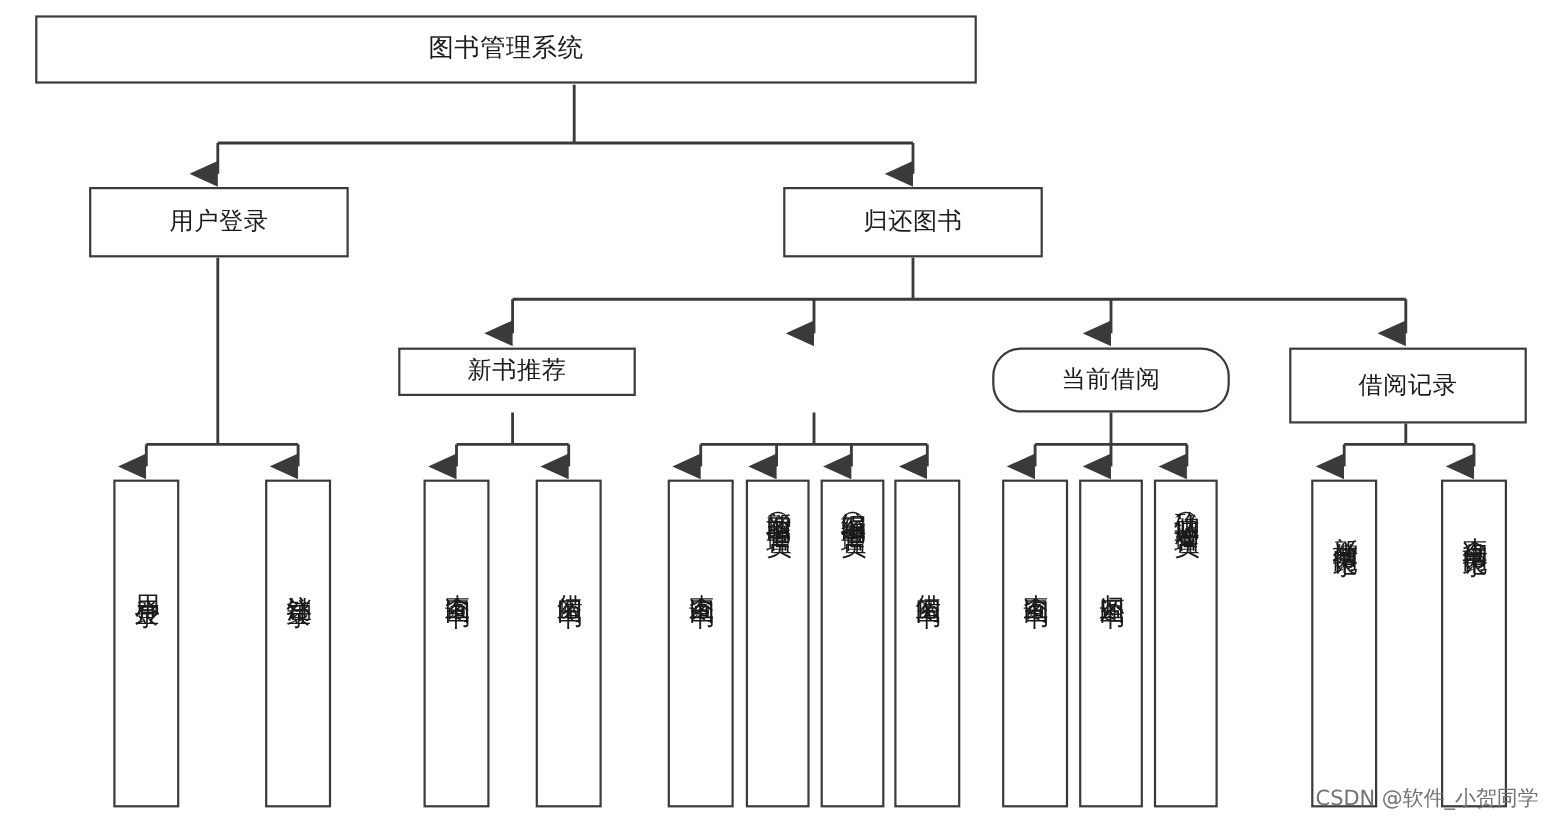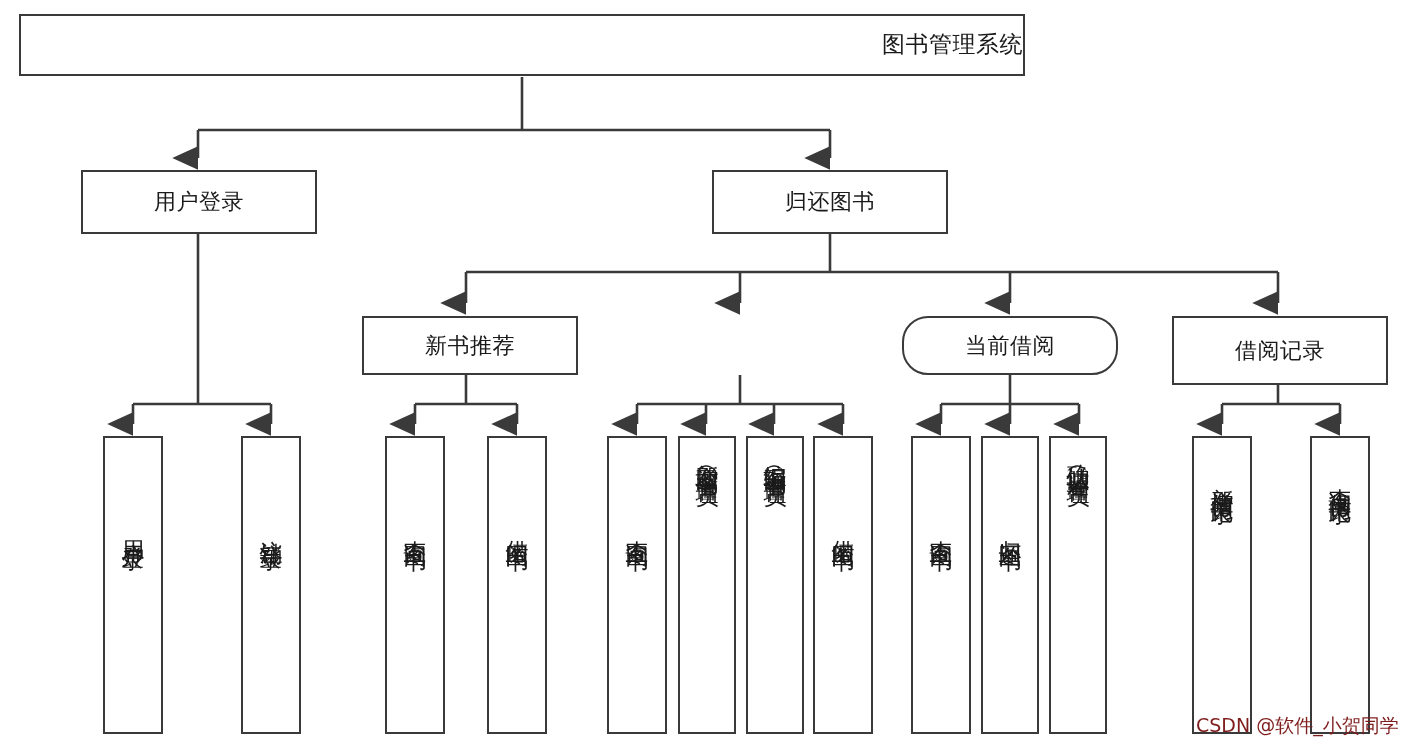--- a/index.html
+++ b/index.html
@@ -62,21 +62,21 @@
     text-orientation: upright;
     font-size: 23px;
     line-height: 1.0;
     letter-spacing: 3px;
     white-space: nowrap;
     text-align: start;
   }
   .watermark {
     position: absolute;
     font-size: 19px;
-    color: #7f1d1d;
+    color: #737373;
     white-space: nowrap;
     z-index: 5;
     font-family: "DejaVu Sans", "Liberation Sans", sans-serif;
   }
 </style>
 </head>
 <body>
 
 <div id="canvas">
 
@@ -126,32 +126,32 @@
       <path d="M 1010 404 L 1010 424" marker-end="url(#arrowdown)"></path>
       <path d="M 1079 404 L 1079 424" marker-end="url(#arrowdown)"></path>
 
       <path d="M 1278 375 L 1278 404"></path>
       <path d="M 1222 404 L 1340 404"></path>
       <path d="M 1222 404 L 1222 424" marker-end="url(#arrowdown)"></path>
       <path d="M 1340 404 L 1340 424" marker-end="url(#arrowdown)"></path>
     </g>
   </svg>
 
-  <div class="node horiz root" style="left:19px; top:14px; width:1006px; height:62px;justify-content:flex-end;">
+  <div class="node horiz root" style="left:32px; top:14px; width:856px; height:62px;">
     <span class="label">图书管理系统</span>
   </div>
 
   <div class="node horiz" style="left:81px; top:170px; width:236px; height:64px;">
     <span class="label">用户登录</span>
   </div>
   <div class="node horiz" style="left:712px; top:170px; width:236px; height:64px;">
     <span class="label">归还图书</span>
   </div>
 
-  <div class="node horiz" style="left:362px; top:316px; width:216px; height:59px;">
+  <div class="node horiz" style="left:362px; top:316px; width:216px; height:44px;">
     <span class="label">新书推荐</span>
   </div>
   <div class="node horiz" style="left:902px; top:316px; width:216px; height:59px;border-radius:26px;">
     <span class="label">当前借阅</span>
   </div>
   <div class="node horiz" style="left:1172px; top:316px; width:216px; height:69px;">
     <span class="label">借阅记录</span>
   </div>
 
   <div class="node vert" style="left:103px; top:436px; width:60px; height:298px;">

